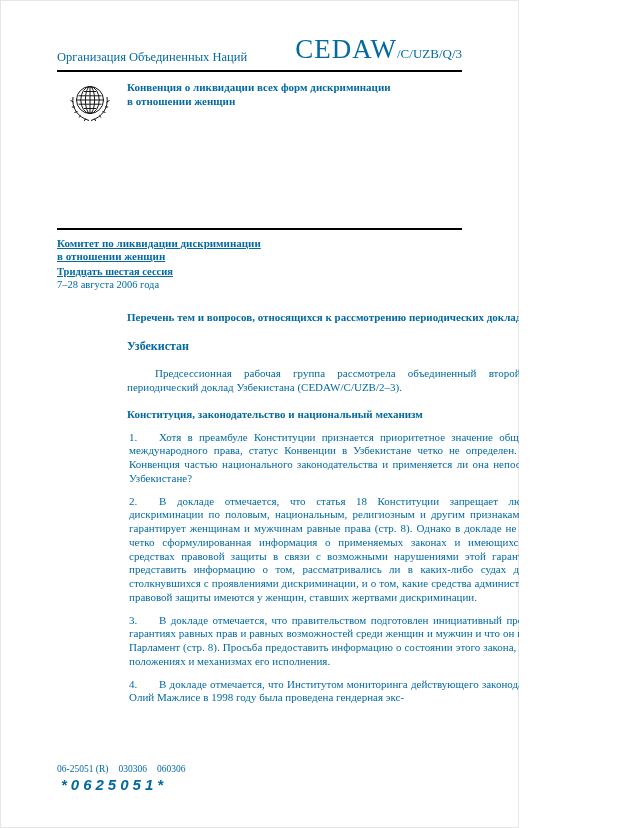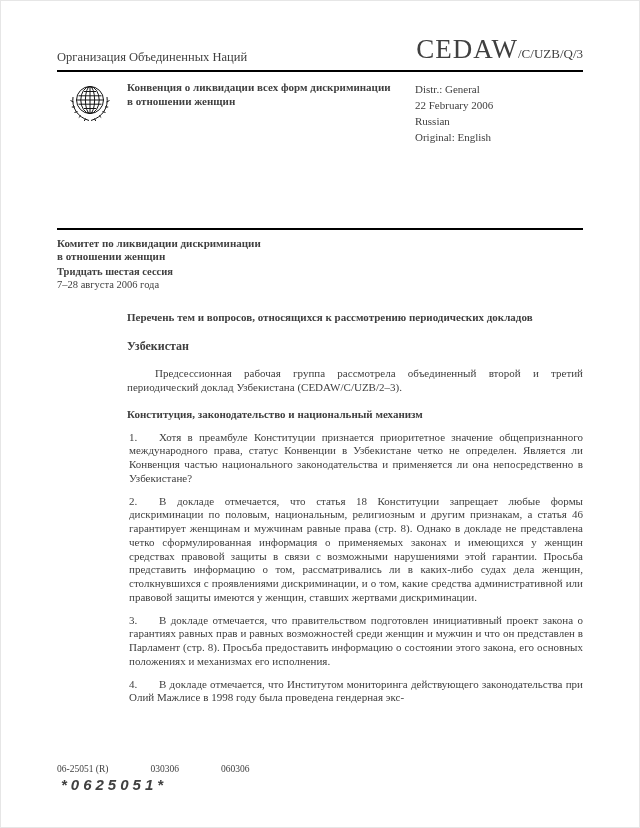--- a/index.html
+++ b/index.html
@@ -2,24 +2,24 @@
 <html><head>
 <meta charset="utf-8">
 <style>
   html, body {
     margin: 0;
     padding: 0;
     background: #ffffff;
   }
   .page {
     position: relative;
-    width: 640px;
+    width: 519px;
     height: 828px;
     background: #ffffff;
-    color: #404040;
+    color: #0369a1;
     font-family: "Liberation Serif", "DejaVu Serif", serif;
     box-shadow: inset 0 0 0 1px #e6e6e6;
     overflow: hidden;
   }
 
   
   .org-name {
     position: absolute;
     left: 57px;
     top: 50px;
@@ -82,21 +82,21 @@
   }
 
   
   .session-block {
     position: absolute;
     left: 57px;
     top: 237px;
     font-size: 11px;
     line-height: 1.22;
   }
-  .session-block .b { font-weight: bold; }
+  .session-block .b { font-weight: bold; text-decoration: underline; }
   .session-block .wg { font-size: 10.5px; margin-top: 2px; }
   .session-block .dates { font-size: 10.5px; font-weight: normal; }
 
   
   .doc-body {
     position: absolute;
     left: 127px;
     top: 310px;
     width: 456px;
     font-size: 11px;
@@ -135,21 +135,21 @@
   }
 
   
   .footer-ref {
     position: absolute;
     left: 57px;
     top: 764px;
     font-size: 9.5px;
     white-space: nowrap;
   }
-  .footer-ref .gap { margin-left: 42px; }
+  .footer-ref .gap { margin-left: 10px; }
   .barcode {
     position: absolute;
     left: 55px;
     top: 776px;
     font-family: "Liberation Sans", "DejaVu Sans", sans-serif;
     font-size: 15px;
     font-weight: bold;
     font-style: italic;
     letter-spacing: 4px;
     margin-left: 6px;
@@ -179,26 +179,20 @@
         <line x1="12.5" y1="24.2" x2="35.5" y2="24.2"></line>
         <line x1="18" y1="28.5" x2="30" y2="28.5"></line>
         <path d="M7,17 C5.5,27 11,37 23,40.5"></path>
         <path d="M41,17 C42.5,27 37,37 25,40.5"></path>
         <path d="M7.5,22 l-3,-1.5 M9,27 l-3.2,0 M11.5,31.5 l-3,1 M15,35.5 l-2.2,2 M19.5,38.5 l-1.2,2.5"></path>
         <path d="M40.5,22 l3,-1.5 M39,27 l3.2,0 M36.5,31.5 l3,1 M33,35.5 l2.2,2 M28.5,38.5 l1.2,2.5"></path>
       </g>
     </svg>
   </div>
   <div class="masthead-title">Конвенция о ликвидации всех форм дискриминации в отношении женщин</div>
-  <div class="distr-block">
-    <div>Distr.: General</div>
-    <div>22 February 2006</div>
-    <div>Russian</div>
-    <div>Original: English</div>
-  </div>
   <div class="rule-mid"></div>
 
   <div class="session-block">
     <div class="b">Комитет по ликвидации дискриминации</div>
     <div class="b">в отношении женщин</div>
     <div class="b wg">Тридцать шестая сессия</div>
     <div class="dates">7–28 августа 2006 года</div>
   </div>
 
   <div class="doc-body">

